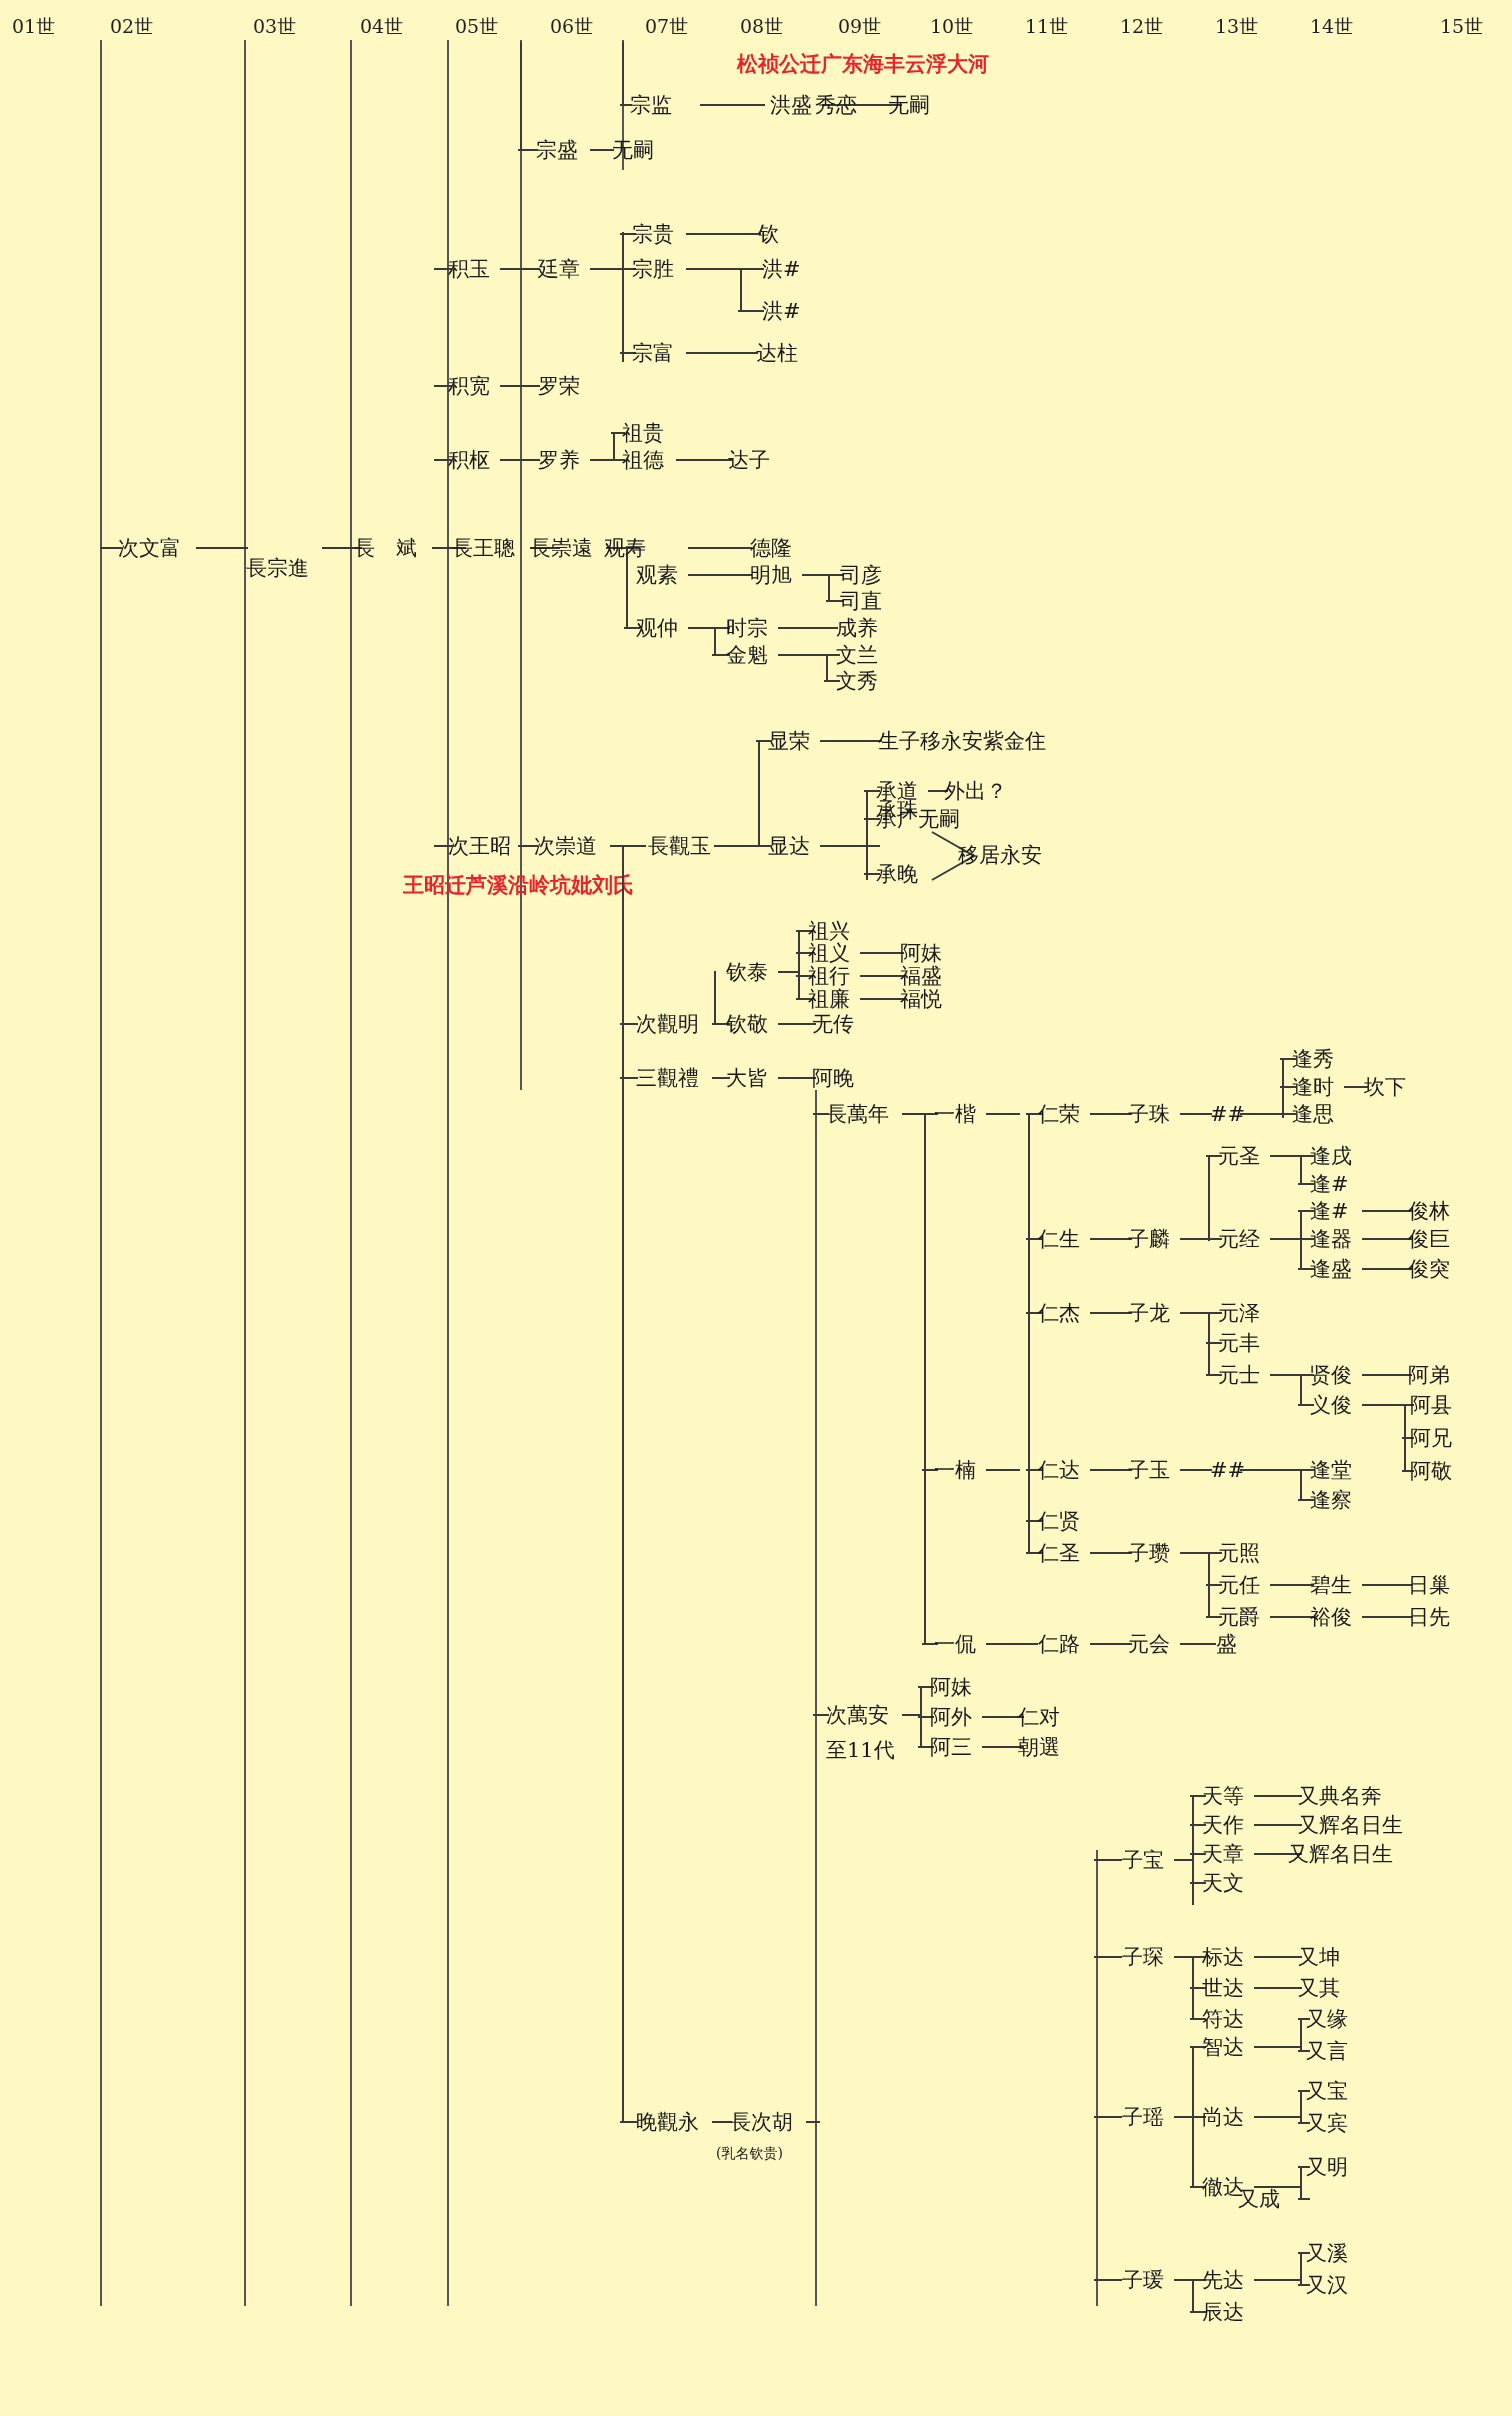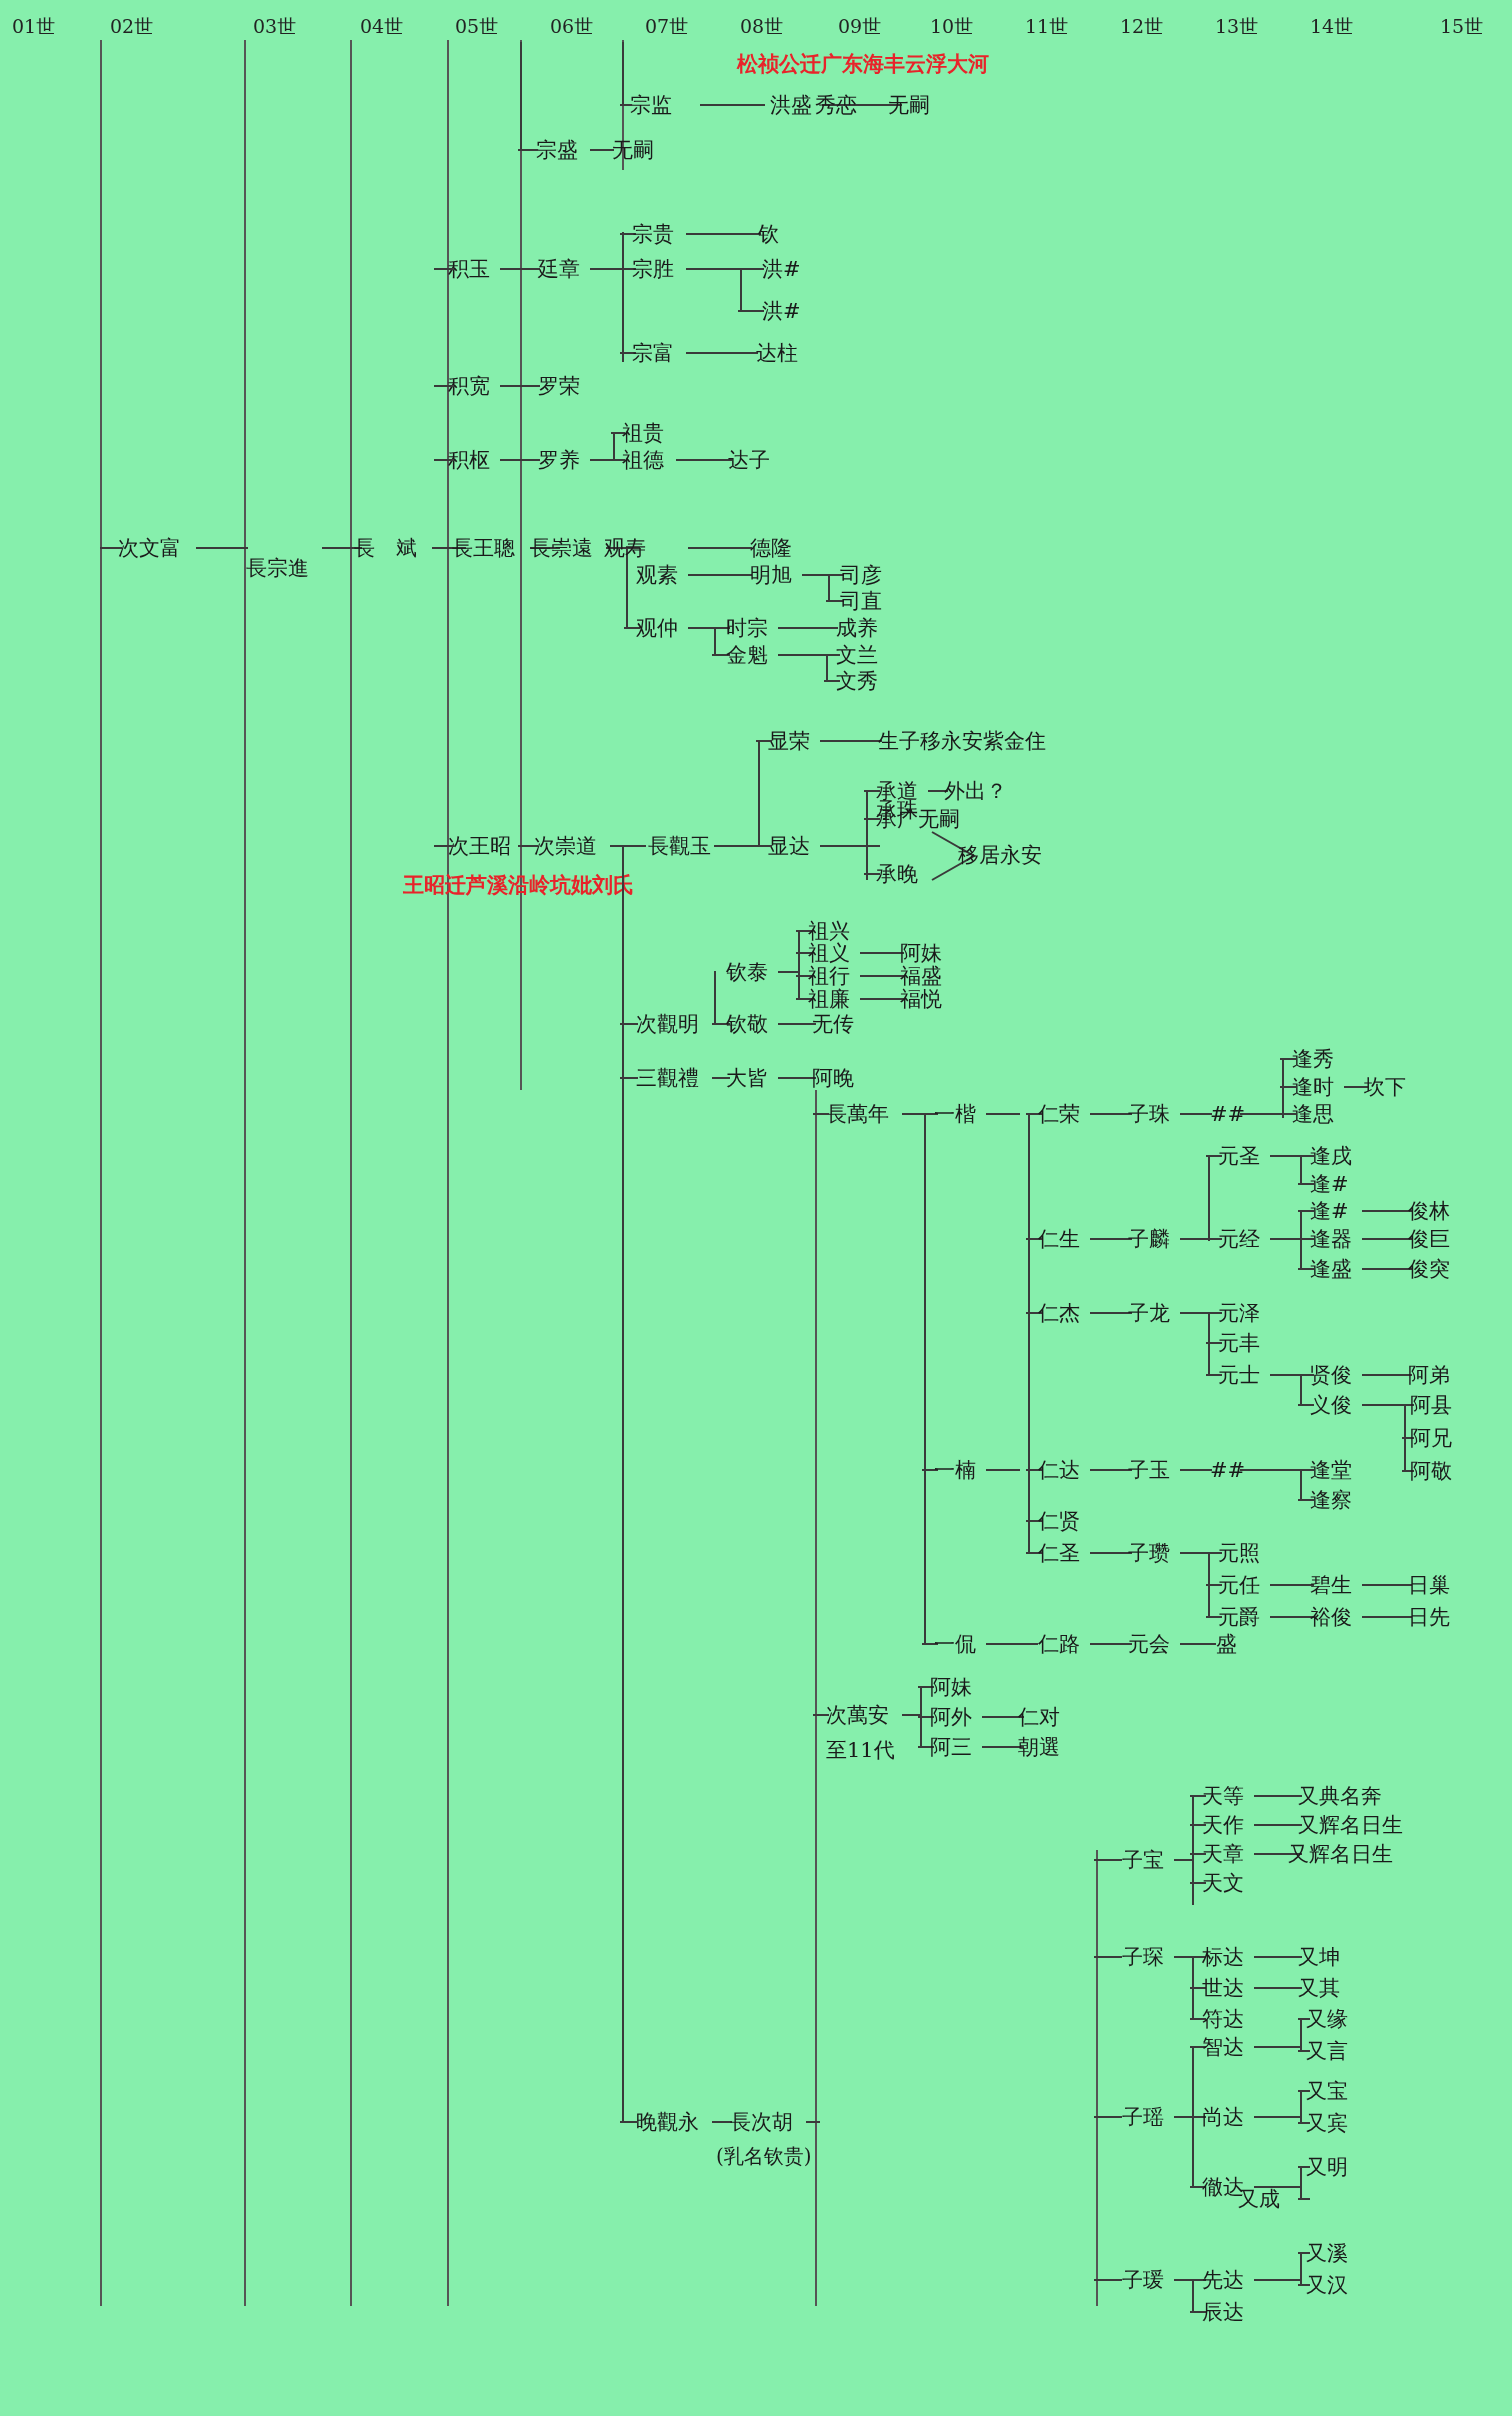--- a/index.html
+++ b/index.html
@@ -1,17 +1,17 @@
 <!DOCTYPE html>
 <html><head>
 <meta charset="utf-8">
 <style>
   html,body{margin:0;padding:0;background:#fff;}
   body{font-family:"DejaVu Serif","Liberation Serif",serif;}
-  #page{position:relative;width:1512px;height:2416px;background:#86efac;overflow:hidden;}
+  #page{position:relative;width:1512px;height:2416px;background:#fef9c3;overflow:hidden;}
   .node{position:absolute;font-size:21px;line-height:1;color:#1a1a1a;white-space:nowrap;
         font-family:"DejaVu Serif","Liberation Serif",serif;}
   .node.red{color:#e8232a;font-weight:bold;}
   .gen{position:absolute;font-size:19px;color:#222;white-space:nowrap;
        font-family:"DejaVu Serif","Liberation Serif",serif;}
   .h{position:absolute;height:0;border-top:2px solid #3a3a3a;}
   .v{position:absolute;width:0;border-left:2px solid #3a3a3a;}
   .col{position:absolute;width:0;border-left:2px solid #555;}
   .footer{position:absolute;width:100%;text-align:center;font-size:21px;color:#111;
           font-family:"DejaVu Serif","Liberation Serif",serif;}
@@ -457,15 +457,15 @@
   <div class="h" style="left:1298px;top:2284px;width:12px"></div>
   <div class="node" style="left:1306px;top:2275px">又汉</div>
   <div class="h" style="left:1190px;top:2311px;width:16px"></div>
   <div class="node" style="left:1202px;top:2302px">辰达</div>
 
   <div class="node" style="left:636px;top:2112px">晚觀永</div>
   <div class="h" style="left:620px;top:2121px;width:18px"></div>
   <div class="h" style="left:712px;top:2121px;width:20px"></div>
   <div class="node" style="left:730px;top:2112px">長次胡</div>
   <div class="h" style="left:806px;top:2121px;width:14px"></div>
-  <div class="node" style="left:716px;top:2146px;font-size:20px">(乳名钦贵)</div>
+  <div class="node" style="left:716px;top:2146px;font-size:14px">(乳名钦贵)</div>
 
 </div>
 
 </body></html>

